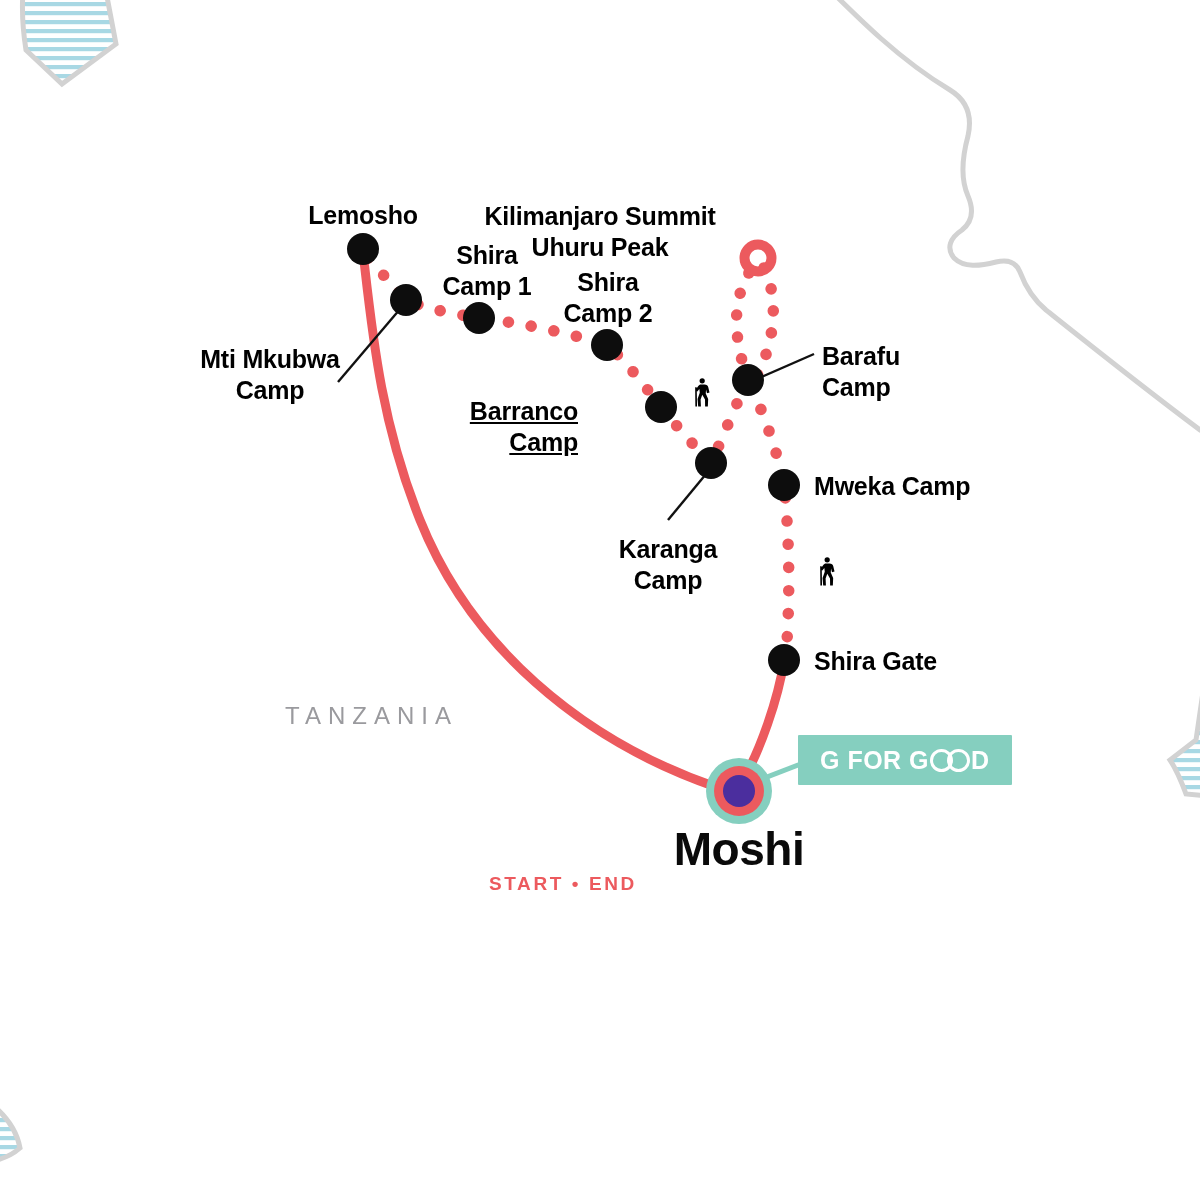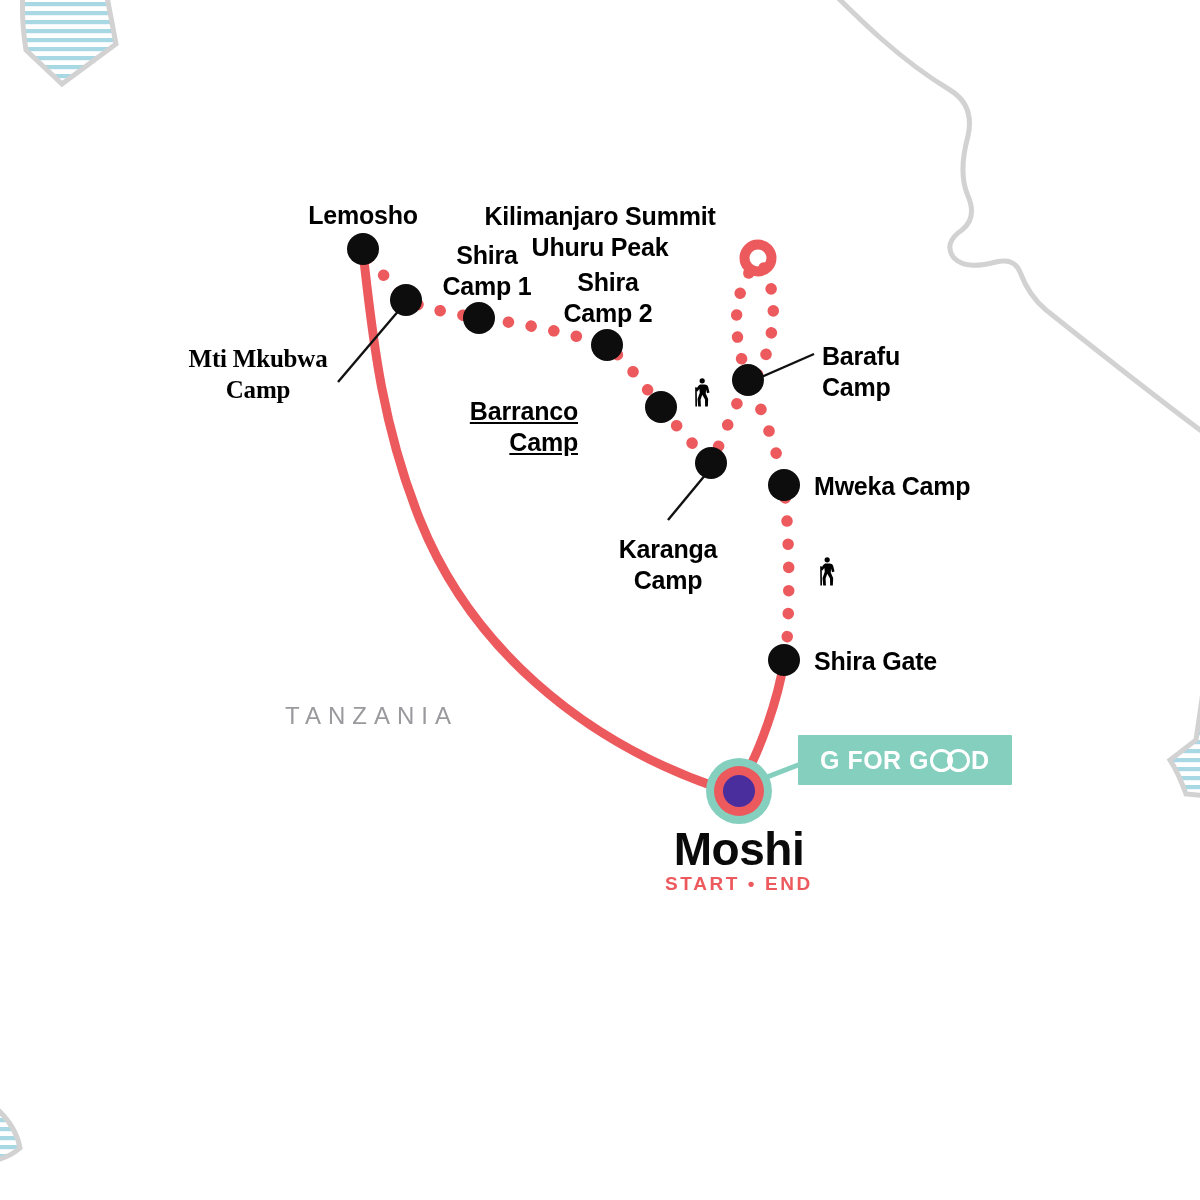--- a/index.html
+++ b/index.html
@@ -9,21 +9,21 @@
   .map-label{position:absolute;color:#000;font-weight:bold;font-size:25px;line-height:1.22;
              letter-spacing:-0.2px;white-space:pre-line;font-family:"Liberation Sans",sans-serif;}
   .map-label.center{text-align:center;}
   .map-label.left{text-align:left;}
   .map-label.right{text-align:right;text-decoration:underline;}
   #country-label{position:absolute;color:#9a9a9e;font-size:24px;font-weight:normal;
                  letter-spacing:7px;font-family:"Liberation Sans",sans-serif;}
   #city-name{position:absolute;color:#0a0a0a;font-weight:bold;font-size:46px;letter-spacing:-0.5px;
              text-align:center;font-family:"Liberation Sans",sans-serif;}
   #city-sub{position:absolute;color:#ec5a5e;font-weight:bold;font-size:19px;letter-spacing:2.6px;
-            text-align:center;font-family:"Liberation Sans",sans-serif;}
+            text-align:left;font-family:"Liberation Sans",sans-serif;}
   #gfg-badge{position:absolute;background:#85cfbf;border-radius:1px;height:50px;
              display:flex;align-items:center;justify-content:center;padding:0 22px;}
   #gfg-text{color:#ffffff;font-weight:bold;font-size:25px;letter-spacing:0.5px;
             font-family:"Liberation Sans",sans-serif;display:flex;align-items:center;}
   .gfg-oo{display:inline-flex;align-items:center;margin:0 1px;}
   .gfg-oo i{display:block;width:17px;height:17px;border:3.5px solid #fff;border-radius:50%;}
   .gfg-oo i + i{margin-left:-6px;}
 </style>
 </head>
 <body>
@@ -98,21 +98,21 @@
           <path d="M11.6 1.1a2.5 2.5 0 1 1 0 5 2.5 2.5 0 0 1 0-5z M13.9 7.2c1.9 0 3.1 1 3.5 2.6l1.2 4.9-2.4.7-.9-3.6-.3 3.9 2.3 5.2-.3 7.1h-2.6l-.1-6.5-2.6-4.6-1.6 4.5.3 6.6h-2.6l-.6-7.1 2.1-6-.4-3.5-1.9 2.5-2-1.2 2.9-4.1c.6-.8 1.4-1.4 2.6-1.4z M4.9 9.8h1.5l.3 18.2h-1.6z" fill="#000"></path>
         </g>
         <g transform="translate(815,556) scale(1.05)">
           <path d="M11.6 1.1a2.5 2.5 0 1 1 0 5 2.5 2.5 0 0 1 0-5z M13.9 7.2c1.9 0 3.1 1 3.5 2.6l1.2 4.9-2.4.7-.9-3.6-.3 3.9 2.3 5.2-.3 7.1h-2.6l-.1-6.5-2.6-4.6-1.6 4.5.3 6.6h-2.6l-.6-7.1 2.1-6-.4-3.5-1.9 2.5-2-1.2 2.9-4.1c.6-.8 1.4-1.4 2.6-1.4z M4.9 9.8h1.5l.3 18.2h-1.6z" fill="#000"></path>
         </g>
       </g>
   </svg>
 
   <div id="label-layer">
       <div class="map-label center" style="top: 200px; left: 163px; width: 400px;">Lemosho</div>
-      <div class="map-label center" style="top: 344px; left: 58px; width: 400px; font-family: Liberation Serif, serif;">Mti Mkubwa
+      <div class="map-label center" style="top: 344px; left: 70px; width: 400px;">Mti Mkubwa
 Camp</div>
       <div class="map-label center" style="top: 240px; left: 287px; width: 400px;">Shira
 Camp 1</div>
       <div class="map-label center" style="top: 267px; left: 408px; width: 400px;">Shira
 Camp 2</div>
       <div class="map-label right" style="top: 396px; left: 178px; width: 400px;">Barranco
 Camp</div>
       <div class="map-label center" style="top: 534px; left: 468px; width: 400px;">Karanga
 Camp</div>
       <div class="map-label left" style="top: 341px; left: 822px;">Barafu

